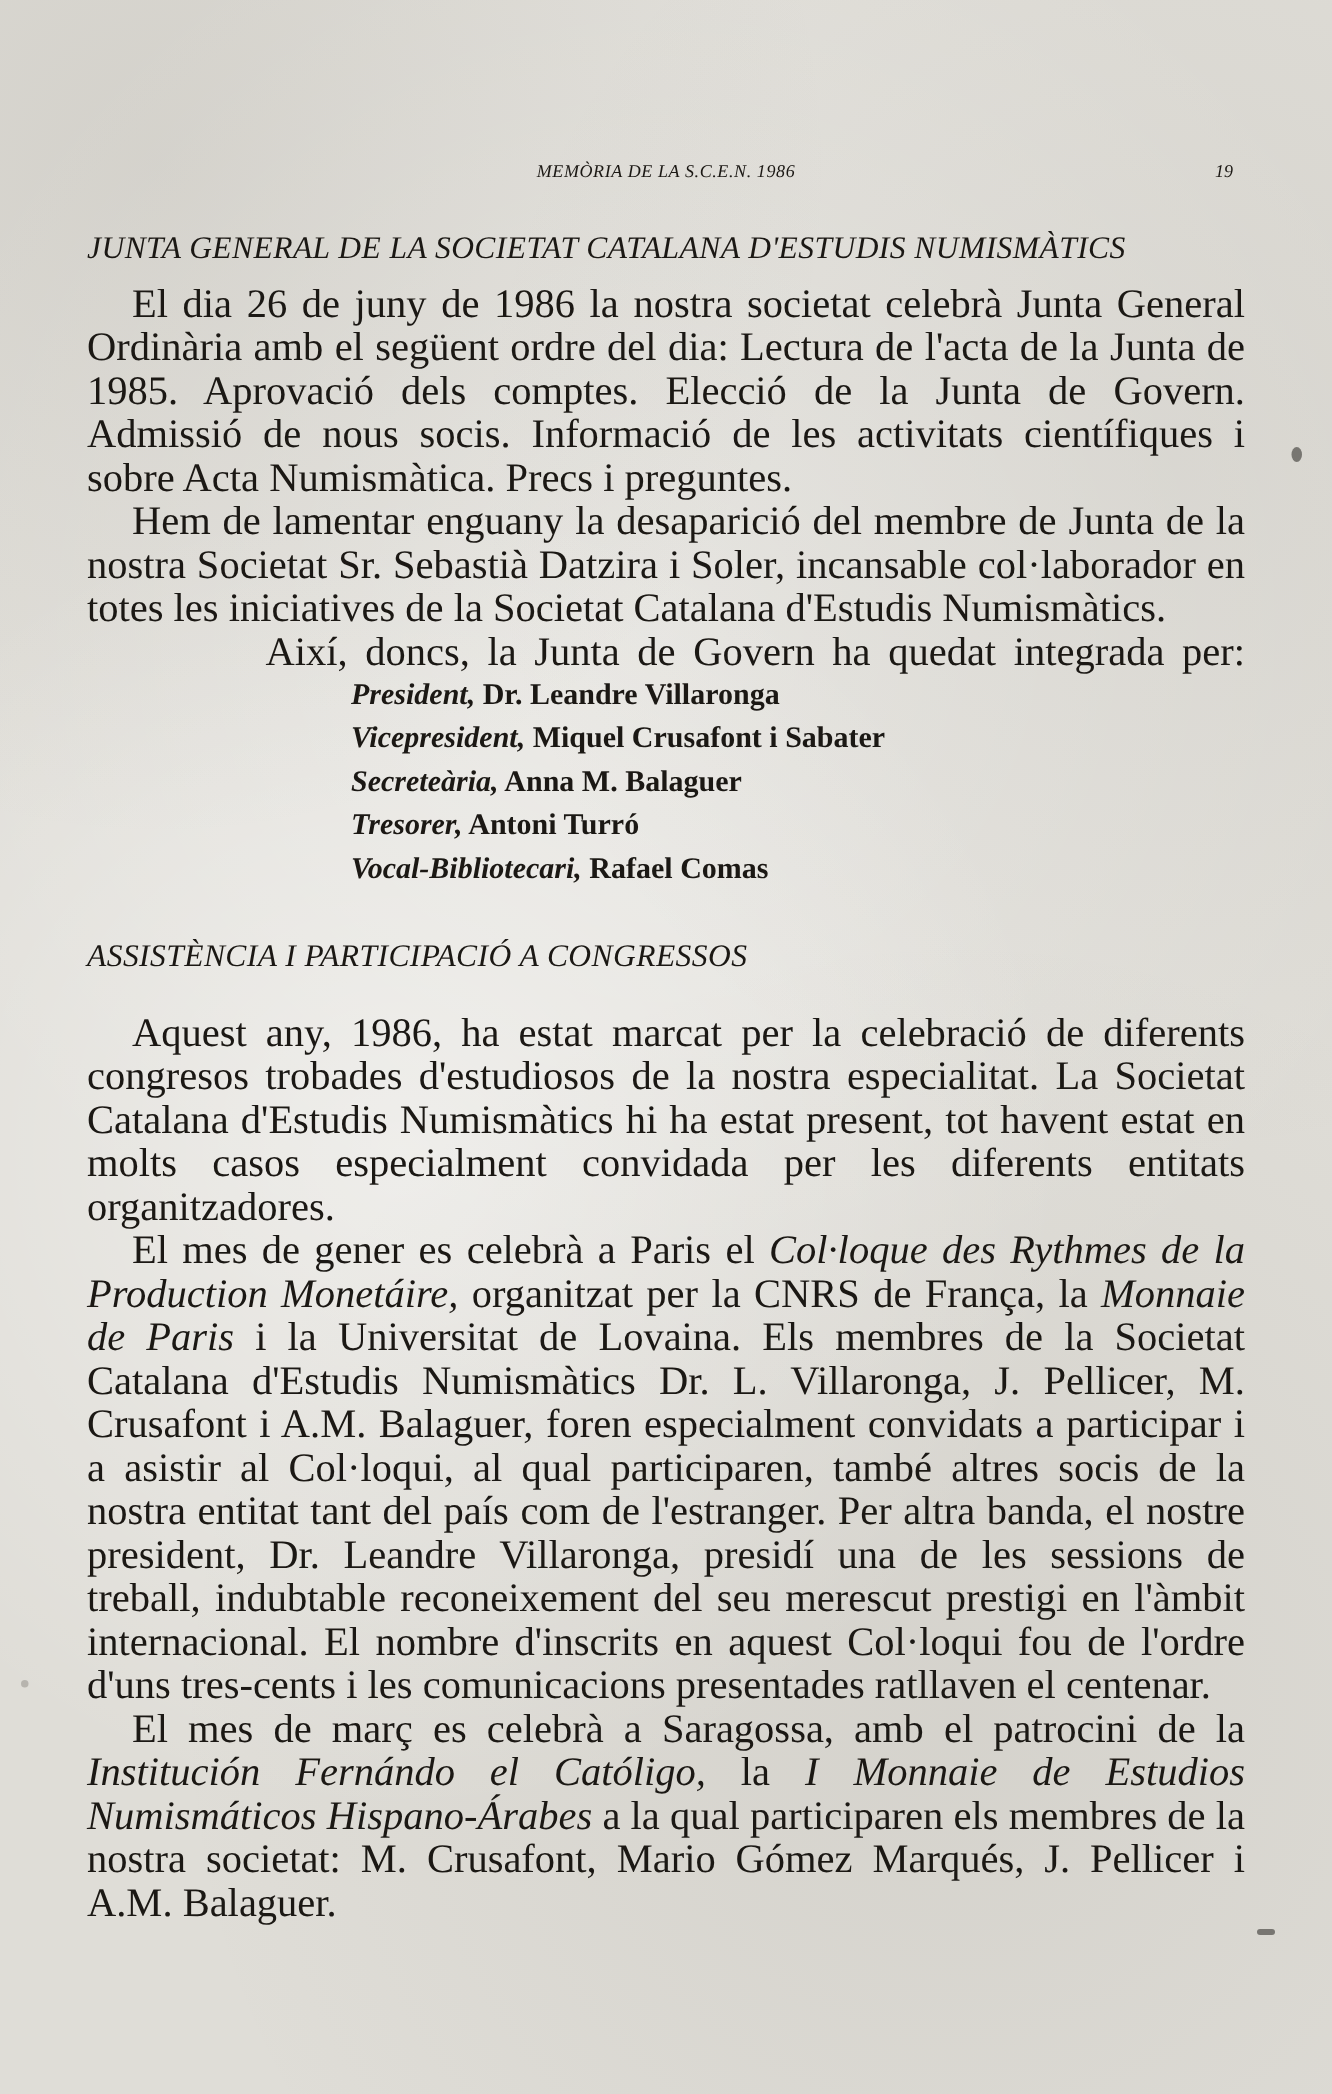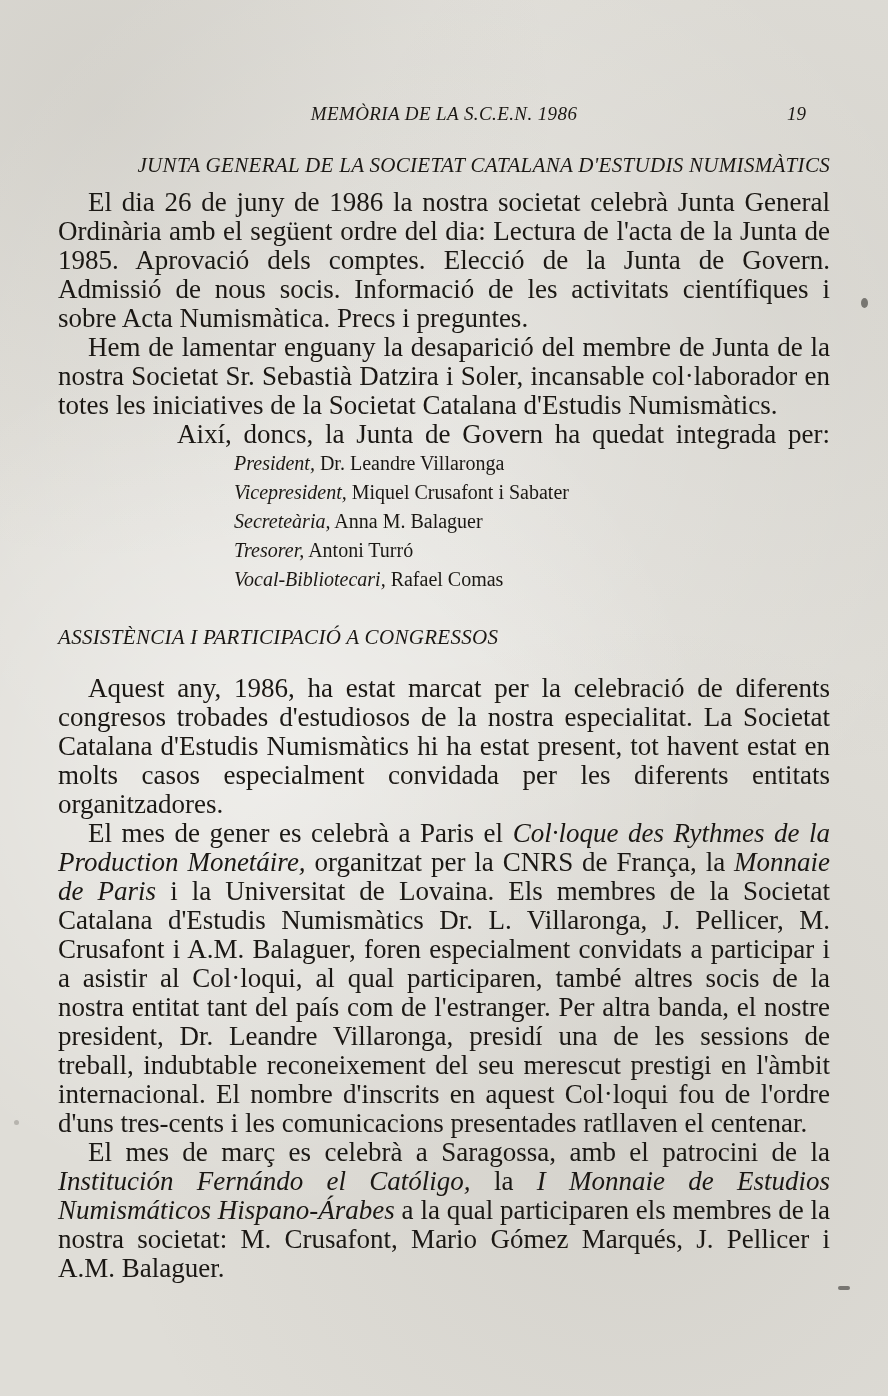--- a/index.html
+++ b/index.html
@@ -23,54 +23,55 @@
   .page {
     position: relative;
     box-sizing: border-box;
     width: 888px;
     height: 1396px;
     padding: 102px 58px 0 58px;
   }
   .running-header {
     position: relative;
     font-style: italic;
-    font-size: 19px;
+    font-size: 12px;
     line-height: 24px;
     text-align: center;
   }
   .running-title { display: inline-block; letter-spacing: 0.4px; }
   .page-number {
     position: absolute;
-    right: 24px;
+    right: 8px;
     top: 0;
   }
   .section-title {
     font-size: 21px;
     font-weight: normal;
     font-style: italic;
     letter-spacing: 0.3px;
     line-height: 26px;
     margin: 0;
   }
-  .title-junta { margin: 26px 0 10px 0; text-align: right; }
+  .title-junta { margin: 26px 0 10px 0; }
   .title-congressos { margin: 30px 0 24px 0; }
   .para {
     margin: 0;
     font-size: 27px;
     line-height: 29px;
     text-align: justify;
     text-indent: 30px;
   }
   .para.spread { word-spacing: 5px; text-align: right; }
   .board-list {
     list-style: none;
     margin: 0;
     padding: 0 0 0 176px;
     font-size: 20px;
     line-height: 29px;
+    font-weight: bold;
   }
   .board-item .role { font-style: italic; }
   .speck {
     position: absolute;
     background: rgba(40,38,34,0.55);
     border-radius: 50%;
   }
   .speck1 { width: 7px; height: 10px; right: 20px; top: 298px; }
   .speck2 { width: 12px; height: 4px; right: 38px; top: 1286px; border-radius: 2px; }
   .speck3 { width: 5px; height: 5px; left: 14px; top: 1120px; opacity: .4; }

